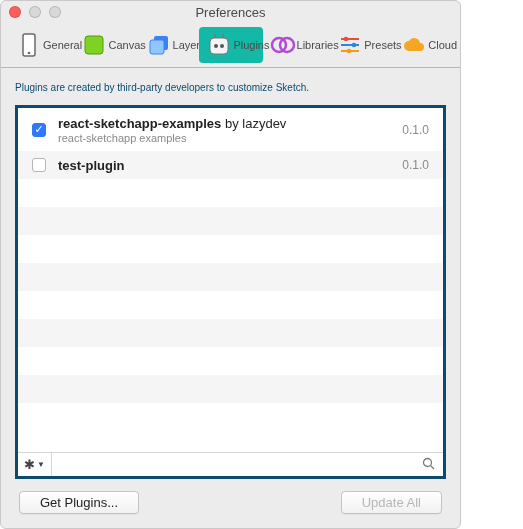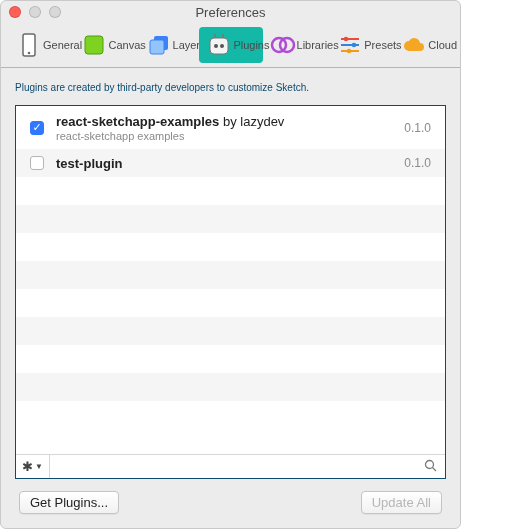--- a/index.html
+++ b/index.html
@@ -76,21 +76,21 @@
     flex-direction: column;
   }
   .desc {
     font-size: 10px;
     color: #0c4a6e;
     margin-bottom: 12px;
   }
   .listbox {
     flex: 1;
     background: #fff;
-    border: 1px solid #0c4a6e;
+    border: 3px solid #0c4a6e;
     border-radius: 0;
     display: flex;
     flex-direction: column;
     overflow: hidden;
   }
   .rows {
     flex: 1;
     overflow: auto;
   }
   .row {
@@ -145,21 +145,21 @@
     display:flex;align-items:center;justify-content:flex-end;
     padding-right:8px;color:#7a7a7a;font-size:13px;
   }
   .footer {
     display:flex;
     justify-content:space-between;
     padding:12px 4px 0 4px;
   }
   .btn {
     font-size:13px;
-    padding:3px 10px;
+    padding:3px 20px;
     border:1px solid #c4c4c4;
     border-radius:4px;
     background:linear-gradient(#ffffff,#f1f1f1);
     color:#222;
     box-shadow:0 1px 0 rgba(0,0,0,0.04);
   }
   .btn.disabled { color:#b6b6b6; }
 </style>
 </head>
 <body>

